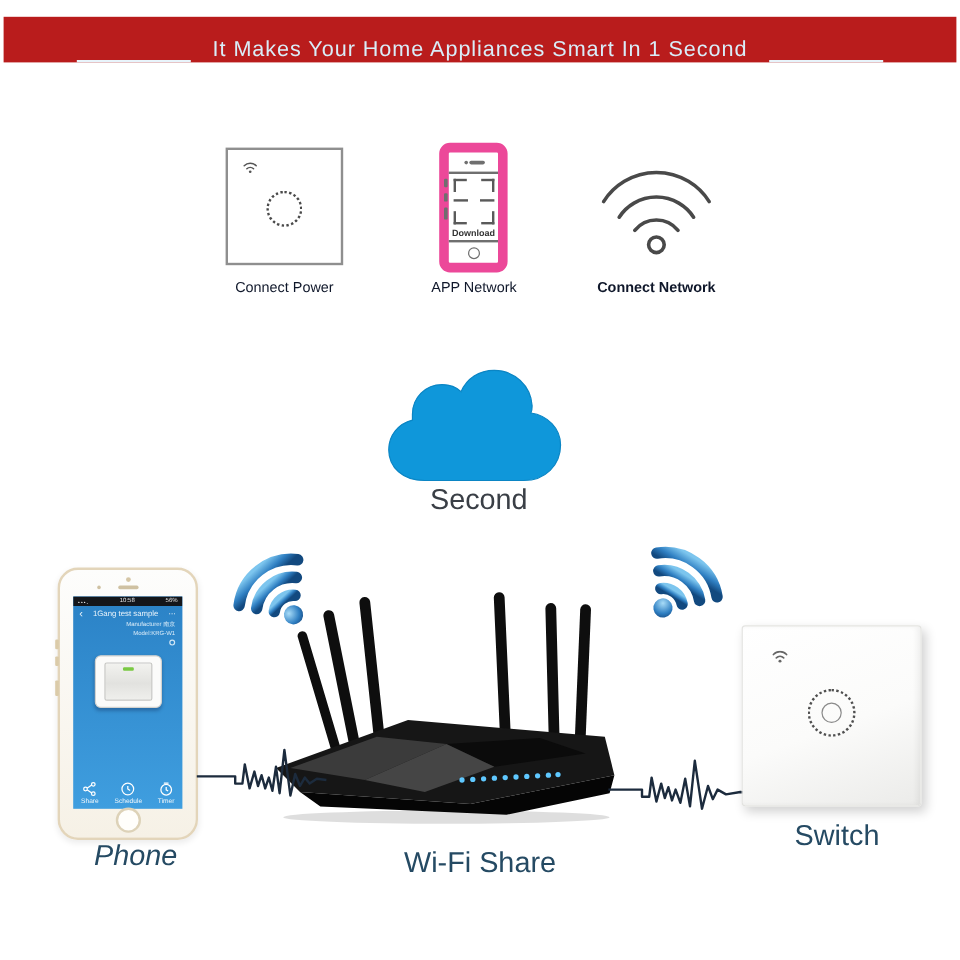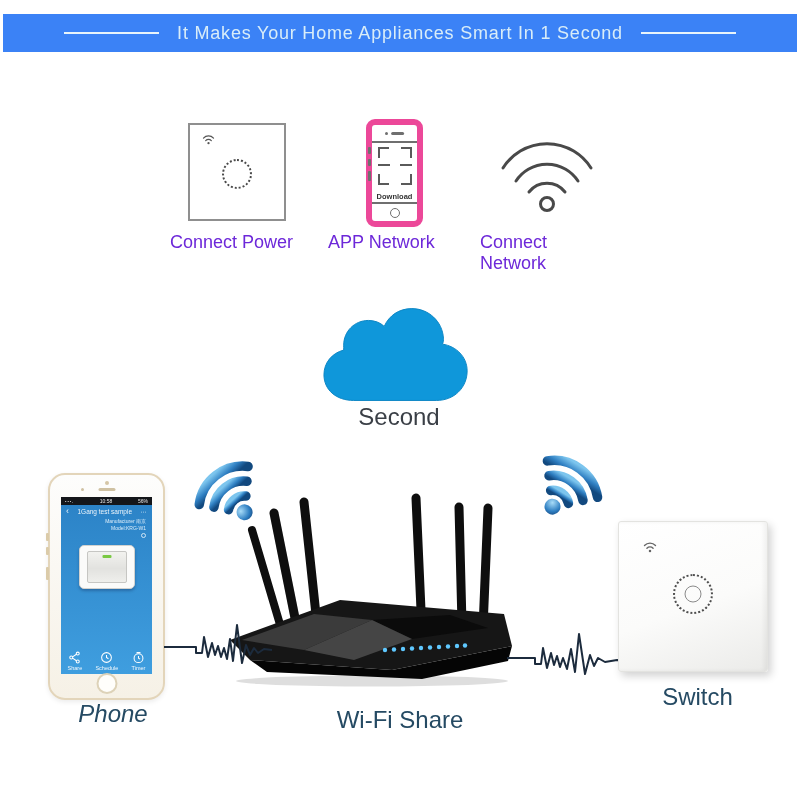--- a/index.html
+++ b/index.html
@@ -8,46 +8,46 @@
     position: relative;
     background: #ffffff;
     font-family: "Liberation Sans", sans-serif;
     overflow: hidden;
   }
   .abs { position: absolute; }
 
   
   .banner {
     left: 3px; right: 3px; top: 14px; height: 38px;
-    background: #3b82f6;
-    display: flex; align-items: center; justify-content: center;
+    background: #b91c1c;
+    display: flex; align-items: flex-end; justify-content: center;
     gap: 18px;
   }
   .banner-line { width: 95px; height: 2px; background: #e8f4fb; }
   .banner-text {
     color: #d9edf8; font-size: 18px; letter-spacing: 0.8px; white-space: nowrap;
   }
 
   
-  .step-label { color: #6d28d9; font-size: 18px; text-align: left; }
+  .step-label { color: #0f172a; font-size: 12px; text-align: center; }
 
   .sw-outline {
     left: 188px; top: 123px; width: 98px; height: 98px;
     border: 2px solid #8f8f8f; background: #fff;
   }
   .sw-outline .mini-wifi { position: absolute; left: 12px; top: 10px; }
   .dot-ring {
     position: absolute; left: 50%; top: 52%; width: 30px; height: 30px;
     transform: translate(-50%,-50%);
     border: 2px dotted #4a4a4a; border-radius: 50%;
   }
 
   .phone-outline {
     left: 366px; top: 119px; width: 57px; height: 108px;
-    border: 6px solid #ec4899; border-radius: 9px; background:#fff;
+    border: 8px solid #ec4899; border-radius: 9px; background:#fff;
   }
   .po-dash { position:absolute; top:7px; left:50%; transform:translateX(-30%);
     width: 13px; height: 2.5px; background:#6f6f6f; border-radius:2px; }
   .po-dot { position:absolute; top:7px; left:13px; width:3px; height:3px;
     background:#6f6f6f; border-radius:50%; }
   .po-screen-top { position:absolute; top:16px; left:0; right:0; height:2px; background:#6f6f6f; }
   .po-screen-bot { position:absolute; bottom:17px; left:0; right:0; height:2px; background:#6f6f6f; }
   .po-home { position:absolute; bottom:3px; left:50%; transform:translateX(-50%);
     width:10px; height:10px; border:1.5px solid #6f6f6f; border-radius:50%; }
   .po-btn { position:absolute; left:-4px; width:3px; background:#6f6f6f; border-radius:1px; }
@@ -182,21 +182,21 @@
 <div class="abs step-label" style="left:328px; top:232px; width:134px;">APP Network</div>
 
 <svg class="abs" style="left:497px; top:128px;" width="100" height="86" viewBox="0 0 100 86">
   <g fill="none" stroke="#494949" stroke-width="3" stroke-linecap="round">
     <path d="M 6,40 A 52,52 0 0 1 94,40"></path>
     <path d="M 19,53 A 37,37 0 0 1 81,53"></path>
     <path d="M 32,64 A 23,23 0 0 1 68,64"></path>
     <circle cx="50" cy="76" r="6.5"></circle>
   </g>
 </svg>
-<div class="abs step-label" style="left:480px; top:232px; width:134px;">Connect Network</div>
+<div class="abs step-label" style="left:480px; top:232px; width:134px;font-weight:bold;">Connect Network</div>
 
 <svg class="abs" style="left:320px; top:306px;" width="158" height="100" viewBox="0 0 160 100">
   <path fill="#0f97da" stroke="#0b85c4" stroke-width="1" d="M 34,95 C 16,95 4,84 4,69 C 4,57 12,47 24,44 C 24,42 24,41 24,39
        C 24,25 35,14 49,14 C 55,14 61,16 65,20 C 70,9 80,2 93,2
        C 110,2 124,15 125,32 C 125,34 125,36 124,38
        C 138,40 149,51 149,65 C 149,82 136,95 118,95 Z"></path>
 </svg>
 <div class="abs server-label">Second</div>
 
 <div class="abs phone">

